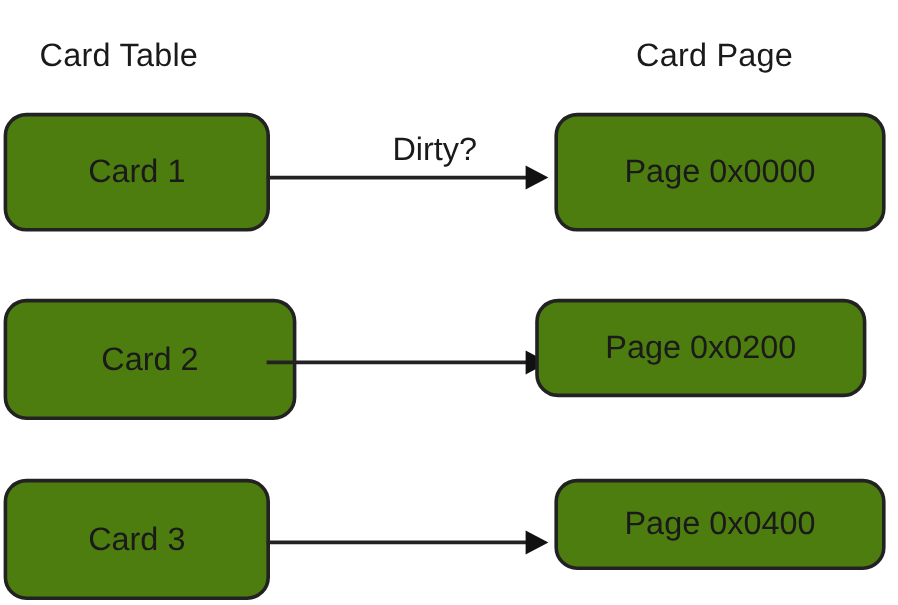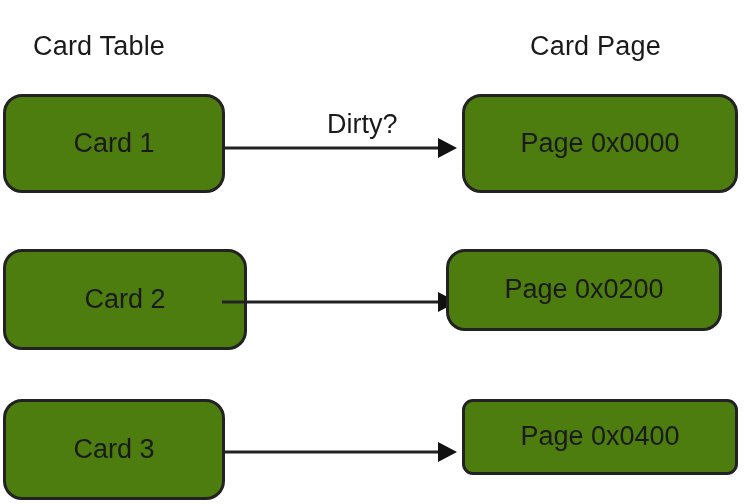--- a/index.html
+++ b/index.html
@@ -48,21 +48,21 @@
   }
 
   
   #box-card-1 { left: 3px;  top: 94px;  width: 222px; height: 99px; }
   #box-card-2 { left: 3px;  top: 249px; width: 244px; height: 101px; }
   #box-card-3 { left: 3px;  top: 399px; width: 222px; height: 101px; }
 
   
   #box-page-0000 { left: 462px; top: 94px;  width: 276px; height: 99px; }
   #box-page-0200 { left: 446px; top: 249px; width: 276px; height: 82px; }
-  #box-page-0400 { left: 462px; top: 399px; width: 276px; height: 76px; border-radius: 11px; }
+  #box-page-0400 { left: 462px; top: 399px; width: 276px; height: 76px; }
 
   
   .connector {
     position: absolute;
     left: 222px;
     width: 240px;
     height: 24px;
     overflow: visible;
   }
   #connector-1 { top: 136px; }

